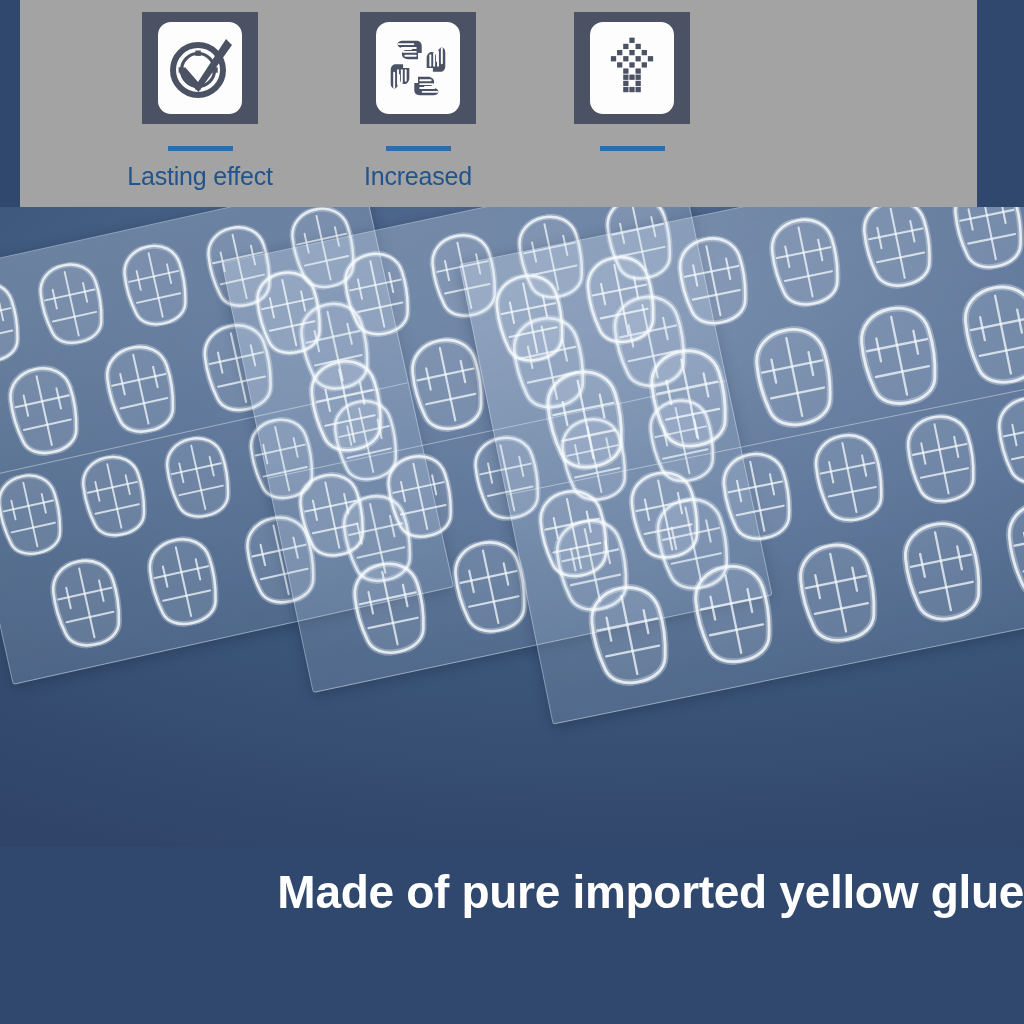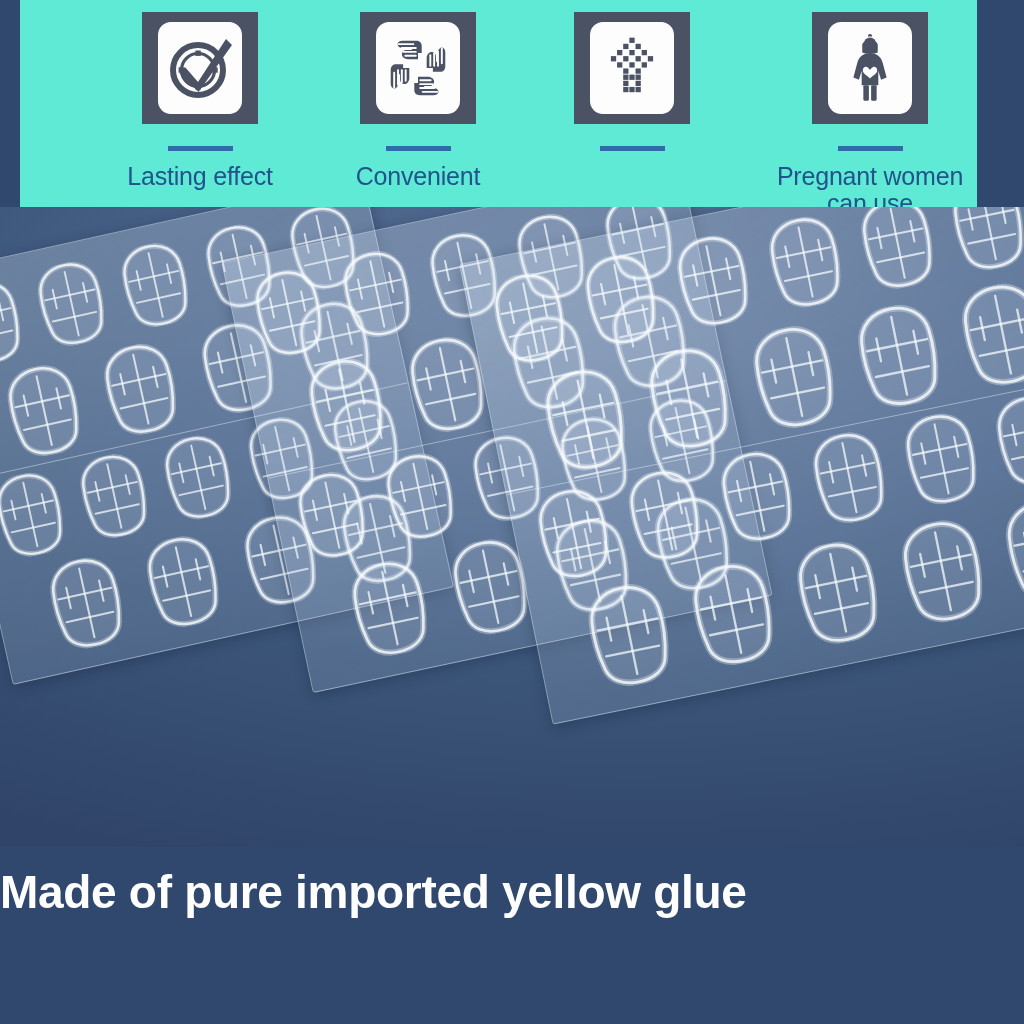--- a/index.html
+++ b/index.html
@@ -9,21 +9,21 @@
     background:#30486d;
     position:relative;
     overflow:hidden;
   }
 
   
   #feature-banner{
     position:absolute;
     left:20px; top:0px;
     width:957px; height:207px;
-    background:#5eead4;
+    background:#a3a3a3;
     display:flex;
     align-items:flex-start;
   }
   .feature-col{
     position:absolute;
     top:0;
     display:flex;
     flex-direction:column;
     align-items:center;
   }
@@ -111,21 +111,21 @@
     left:0; right:0;
     height:1px;
     background:rgba(233,243,253,0.45);
   }
 
   
   #tagline{
     position:absolute;
     left:0; top:865px;
     width:1024px;
-    text-align:left;
+    text-align:right;
     color:#ffffff;
     font-size:46px;
     font-weight:700;
     font-stretch:condensed;
     letter-spacing:-0.3px;
     font-family:"Liberation Sans", sans-serif;
   }
 </style>
 </head>
 <body>
@@ -170,21 +170,21 @@
             </g>
           </defs>
           <use href="#hnd" transform="translate(0,0)"></use>
           <use href="#hnd" transform="rotate(90 50 50)"></use>
           <use href="#hnd" transform="rotate(180 50 50)"></use>
           <use href="#hnd" transform="rotate(270 50 50)"></use>
         </svg>
       </div>
     </div>
     <div class="feature-rule"></div>
-    <div class="feature-label">Convenient</div>
+    <div class="feature-label">Increased</div>
   </div>
 
   <div class="feature-col c2">
     <div class="icon-box">
       <div class="icon-inner">
         <svg width="58" height="66" viewBox="0 0 130 150">
           <g fill="#4a5264">
             <rect x="59" y="6" width="12" height="12"></rect>
 
             <rect x="45" y="20" width="12" height="12"></rect>
@@ -216,57 +216,20 @@
             <rect x="45" y="118" width="12" height="12"></rect>
             <rect x="59" y="118" width="12" height="12"></rect>
             <rect x="73" y="118" width="12" height="12"></rect>
           </g>
         </svg>
       </div>
     </div>
     <div class="feature-rule"></div>
   </div>
 
-  <div class="feature-col c3">
-    <div class="icon-box">
-      <div class="icon-inner">
-        <svg width="52" height="72" viewBox="0 0 90 130">
-          <g fill="#4a5264">
-
-            <path d="M31 24 C31 12 59 12 59 24 L59 36 C59 40 31 40 31 36 Z"></path>
-
-            <circle cx="45" cy="21" r="11"></circle>
-
-            <path d="M41 8 C41 2 49 2 49 8 Z"></path>
-
-            <path d="M45 38
-                     C34 38 25 44 22 56
-                     L15 82 L25 86 L30 70
-                     L30 96 L60 96 L60 70
-                     L65 86 L75 82 L68 56
-                     C65 44 56 38 45 38 Z"></path>
-
-            <rect x="33" y="96" width="10" height="28" rx="2"></rect>
-            <rect x="47" y="96" width="10" height="28" rx="2"></rect>
-          </g>
-
-          <path d="M45 84
-                   C40.5 78 32 76.5 32 69
-                   C32 64 36.5 61.5 40 63.5
-                   C42 64.6 44 66.8 45 68.6
-                   C46 66.8 48 64.6 50 63.5
-                   C53.5 61.5 58 64 58 69
-                   C58 76.5 49.5 78 45 84 Z" fill="#fdfdfd"></path>
-        </svg>
-      </div>
-    </div>
-    <div class="feature-rule"></div>
-    <div class="feature-label">Pregnant women
-can use</div>
-  </div>
 </div>
 
 <div id="product-photo">
   <div id="photo-bg"></div>
 
   <svg width="0" height="0" style="position:absolute">
     <defs>
 
       <symbol id="tab" viewBox="0 0 100 112">
         <path d="M50 3

